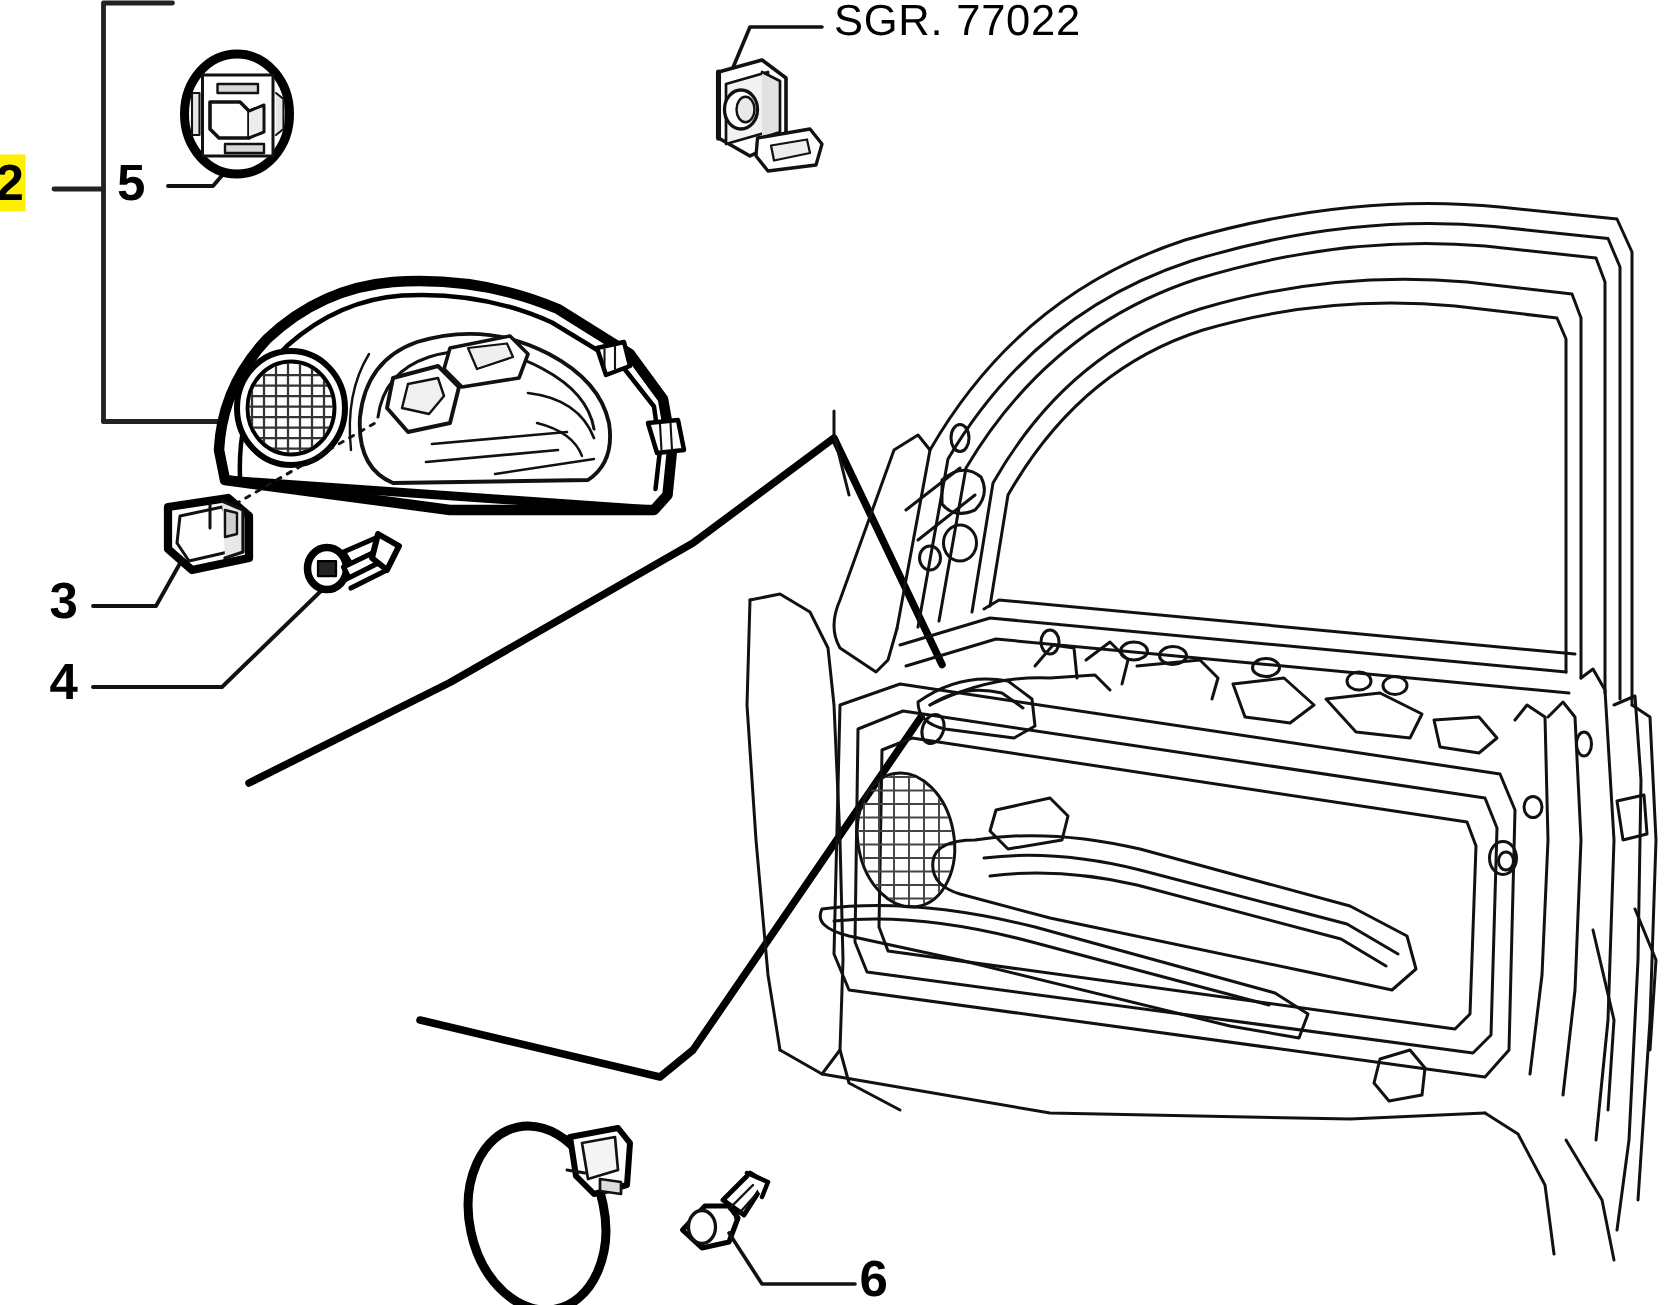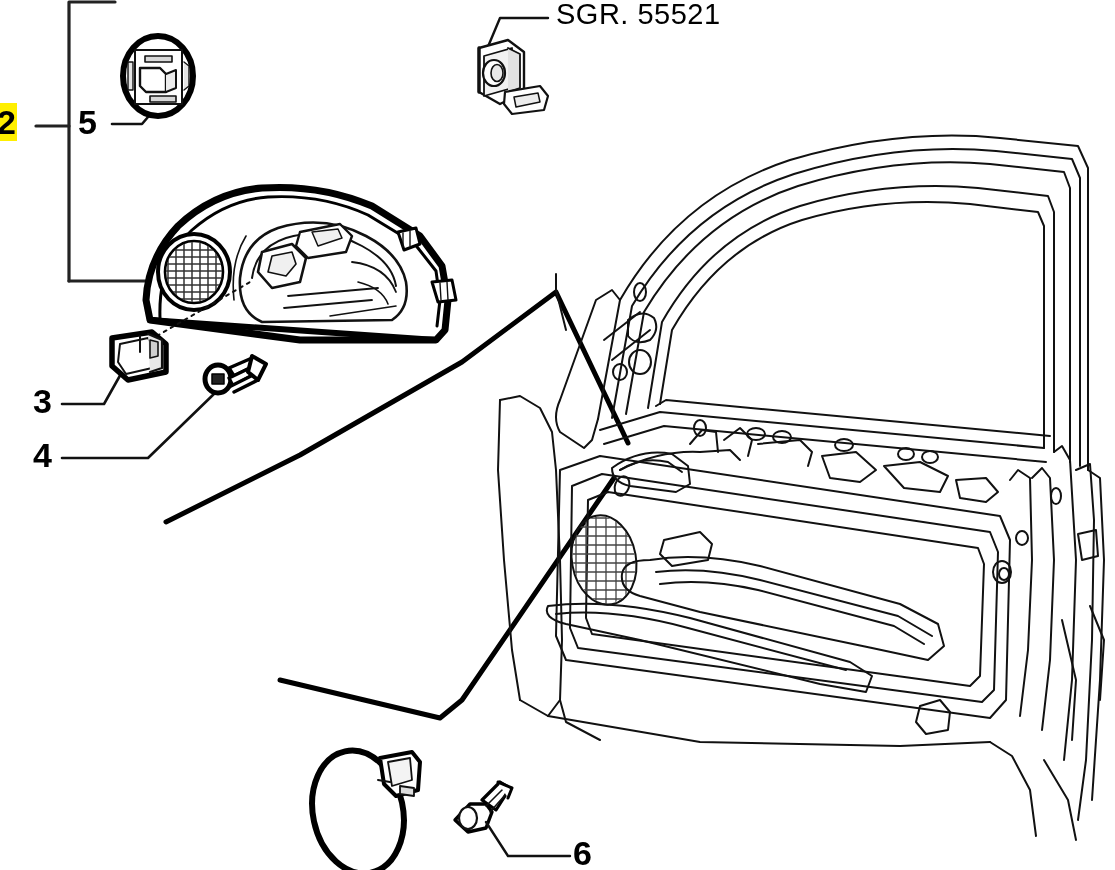--- a/index.html
+++ b/index.html
@@ -280,21 +280,21 @@
       </g>
     </g>
   </svg>
 
   <div class="lbl lbl-num" style="left:-4px;top:105px;">
     <span class="hl">2</span>
   </div>
 
   <div class="lbl lbl-num" style="left:78px;top:105px;">5</div>
 
-  <div class="lbl lbl-sgr" style="left:556px;top:0px;">SGR. 55521</div>
+  <div class="lbl lbl-sgr" style="left:556px;top:0px;">SGR. 77022</div>
 
   <div class="lbl lbl-num" style="left:33px;top:384px;">3</div>
 
   <div class="lbl lbl-num" style="left:33px;top:438px;">4</div>
 
   <div class="lbl lbl-num" style="left:573px;top:836px;">6</div>
 
 </div>
 
 </body></html>

